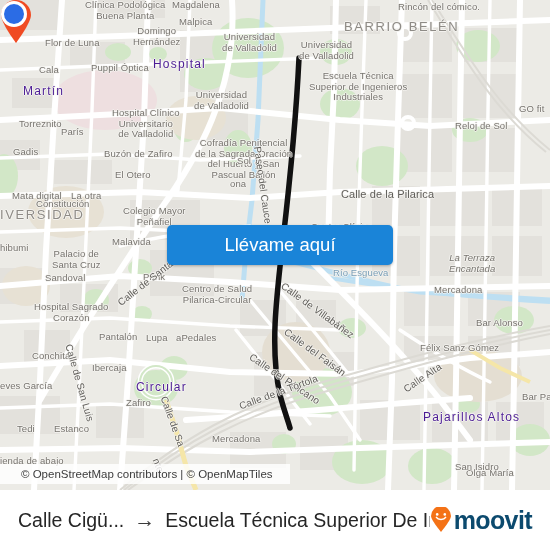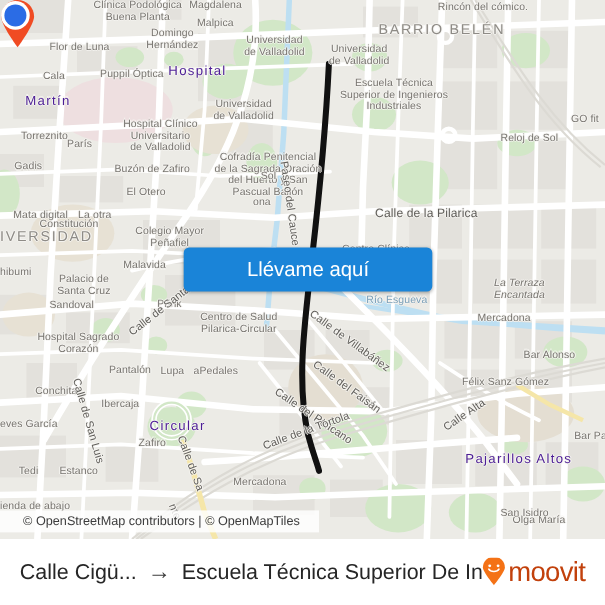--- a/index.html
+++ b/index.html
@@ -64,21 +64,21 @@
     background:#ffffff;display:flex;align-items:center;
     padding:12px 18px;box-sizing:border-box;
   }
   #footer .route{
     display:flex;align-items:center;flex:1;min-width:0;gap:10px;
     color:#262626;font-size:19.5px;white-space:nowrap;overflow:hidden;
   }
   #footer .arrow{color:#3b3b3b;font-size:21px;}
   #footer .brand{display:flex;align-items:center;gap:2px;flex:none;}
   #footer .brand .word{
-    color:#c2410c;font-size:25px;font-weight:normal;letter-spacing:-.6px;
+    color:#0c4a6e;font-size:25px;font-weight:bold;letter-spacing:-.6px;
   }
 </style>
 </head>
 <body>
 
 <div id="app">
 
   <div id="map">
 
     <svg width="550" height="490">

